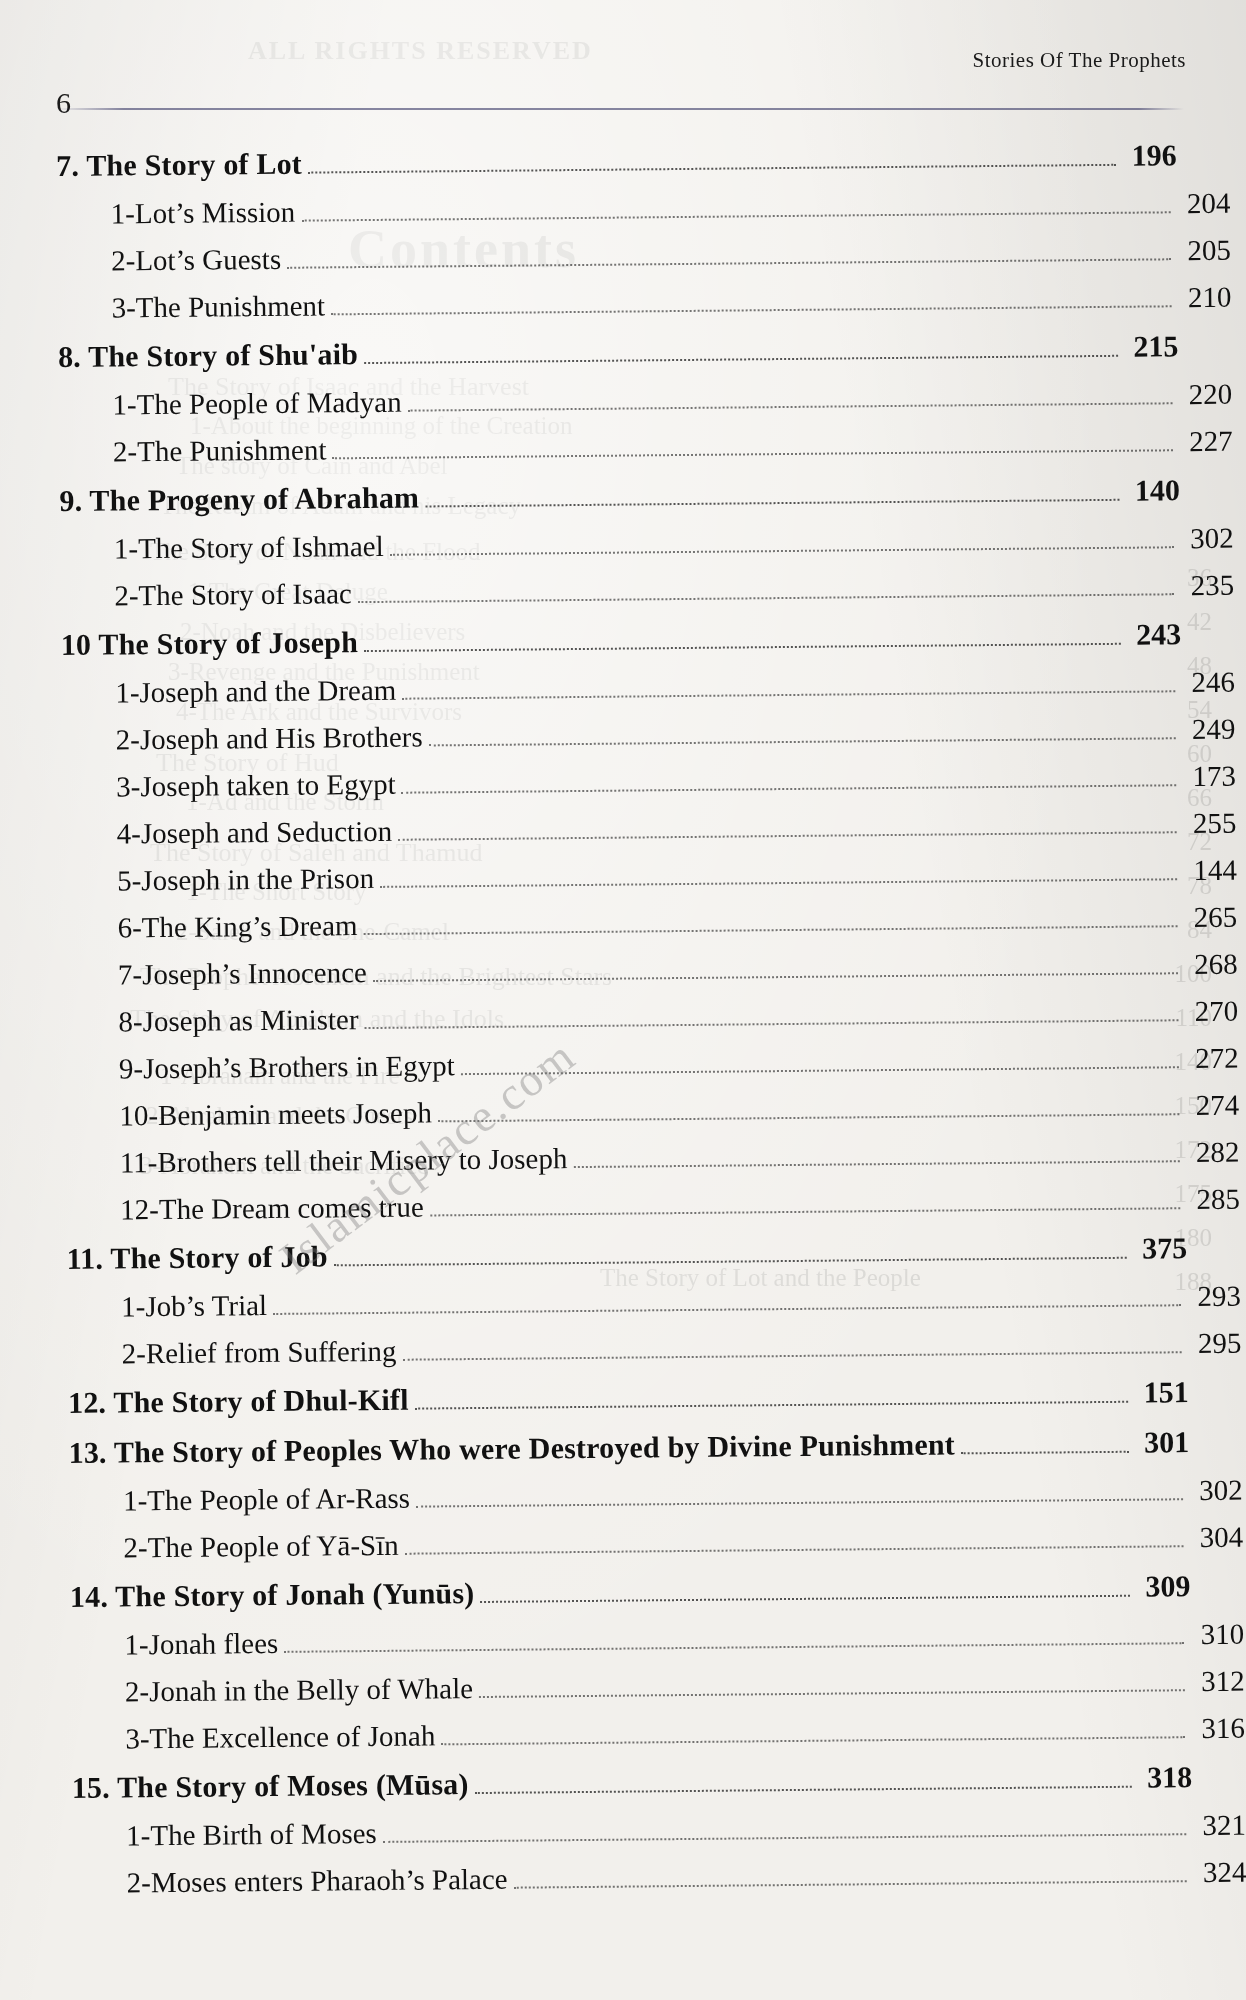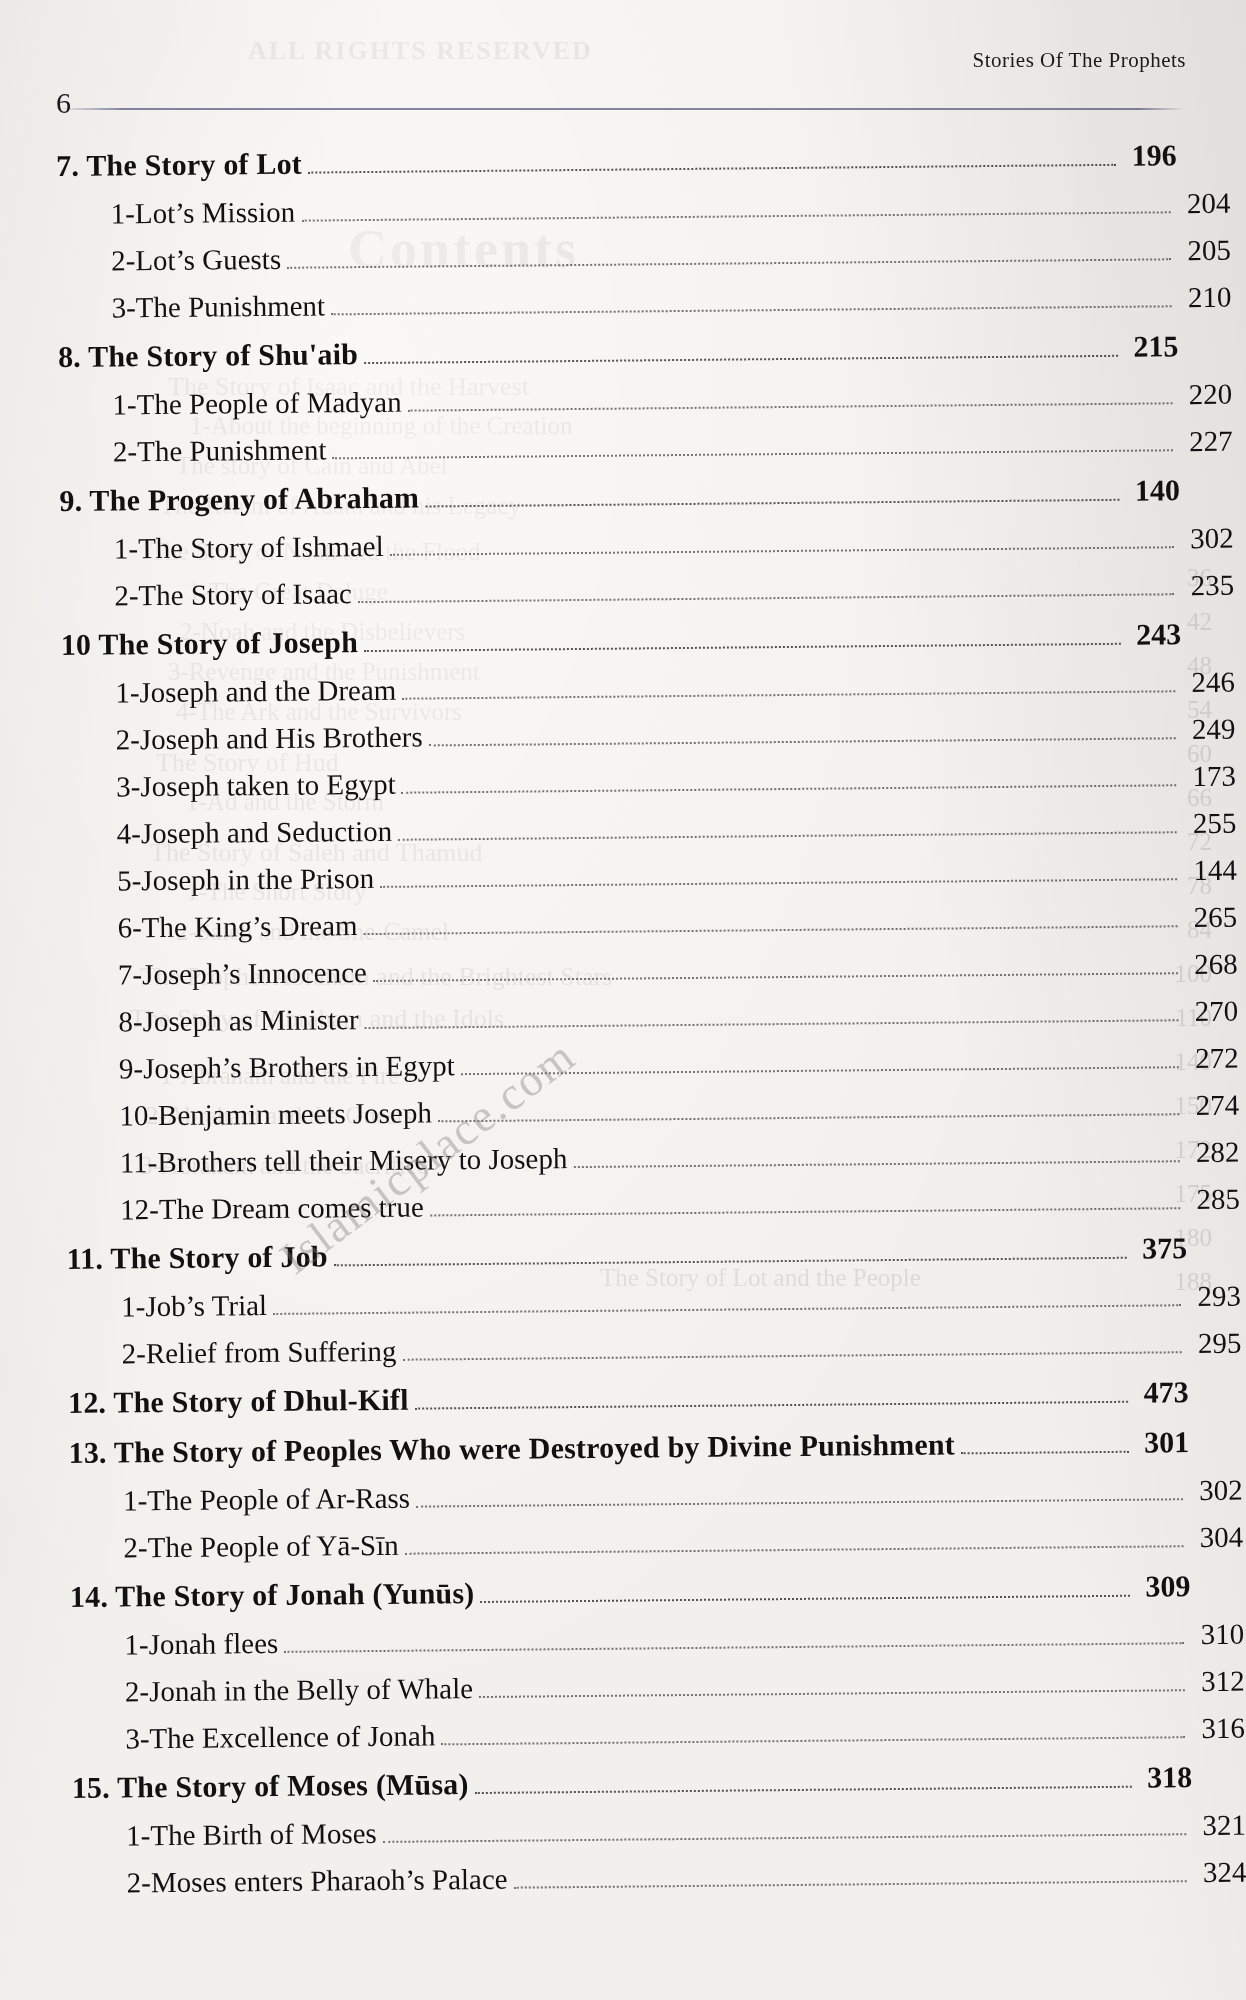--- a/index.html
+++ b/index.html
@@ -337,21 +337,21 @@
           <span class="page">293</span>
         </div>
         <div class="entry lvl2">
           <span class="label">2-Relief from Suffering</span>
           <span class="leader"></span>
           <span class="page">295</span>
         </div>
         <div class="entry lvl1">
           <span class="label">12. The Story of Dhul-Kifl</span>
           <span class="leader"></span>
-          <span class="page">473</span>
+          <span class="page">151</span>
         </div>
         <div class="entry lvl1">
           <span class="label">13. The Story of Peoples Who were Destroyed by Divine Punishment</span>
           <span class="leader"></span>
           <span class="page">301</span>
         </div>
         <div class="entry lvl2">
           <span class="label">1-The People of Ar-Rass</span>
           <span class="leader"></span>
           <span class="page">302</span>

